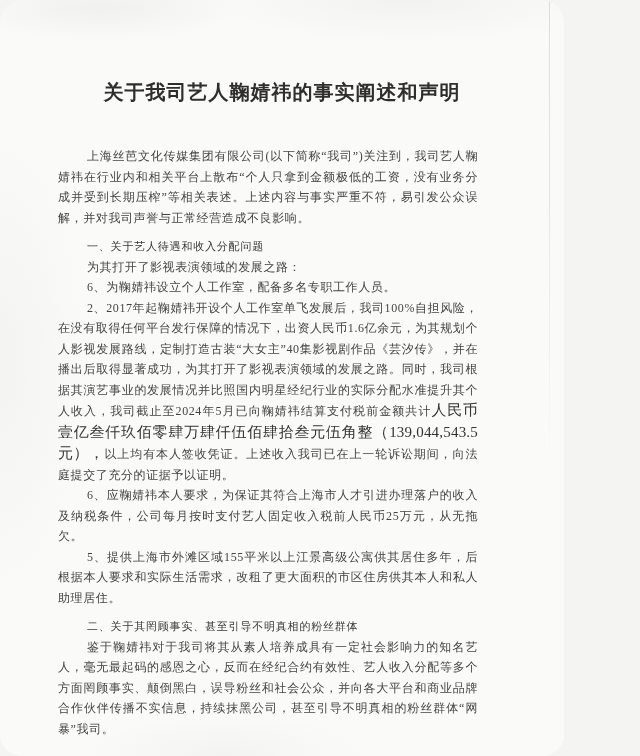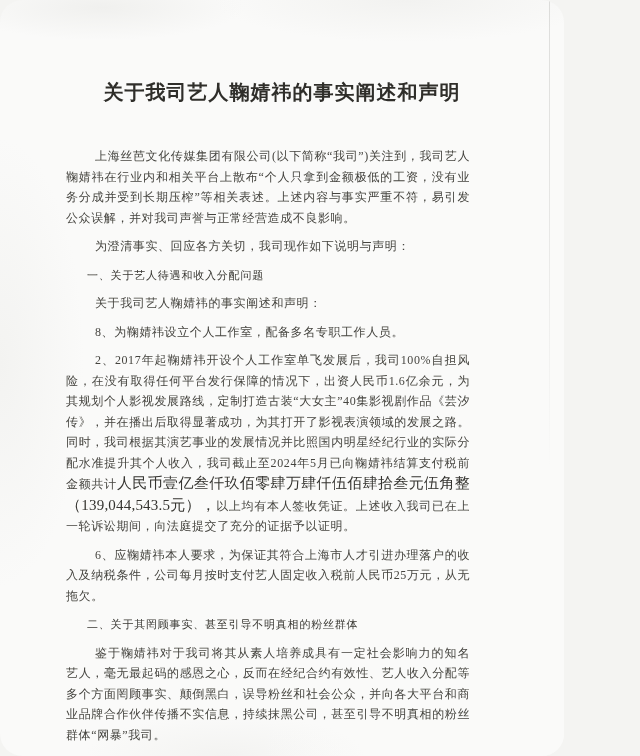--- a/index.html
+++ b/index.html
@@ -27,21 +27,21 @@
   .title{
     margin:0;padding:78px 44px 0 44px;
     font-size:20px;line-height:28px;font-weight:bold;
     text-align:center;letter-spacing:1px;color:#2f2e2a;
   }
   .content{
     margin:40px 86px 0 58px;
     font-size:12px;line-height:20.5px;letter-spacing:0.6px;
     text-align:justify;color:#45443f;
   }
-  .content p{margin:8px;text-indent:29px;}
+  .content p{margin:0;text-indent:29px;}
   .content h2{
     font-size:11px;line-height:20.5px;font-weight:normal;
     margin:8px 0 0 0;text-indent:29px;letter-spacing:0.8px;color:#383732;
   }
   .amount{
     font-size:15px;letter-spacing:0.2px;color:#34332f;
   }
   .fade-br{
     position:absolute;right:0;bottom:0;width:310px;height:26px;pointer-events:none;
     background:linear-gradient(to left,
@@ -53,30 +53,30 @@
 
 <div class="page">
 
   <div class="fold-line"></div>
 
   <h1 class="title">关于我司艺人鞠婧祎的事实阐述和声明</h1>
 
   <div class="content">
 
     <p>上海丝芭文化传媒集团有限公司(以下简称“我司”)关注到，我司艺人鞠婧祎在行业内和相关平台上散布“个人只拿到金额极低的工资，没有业务分成并受到长期压榨”等相关表述。上述内容与事实严重不符，易引发公众误解，并对我司声誉与正常经营造成不良影响。</p>
-    <p>为澄清事实、回应各方关切，我司现作如下说明与声明：</p>
 
     <h2>一、关于艺人待遇和收入分配问题</h2>
-    <p>关于我司艺人鞠婧祎的事实阐述和声明：</p>
+    <p>为其打开了影视表演领域的发展之路：</p>
 
-    <p>8、为鞠婧祎设立个人工作室，配备多名专职工作人员。</p>
+    <p>6、为鞠婧祎设立个人工作室，配备多名专职工作人员。</p>
 
     <p><span>2、2017年起鞠婧祎开设个人工作室单飞发展后，我司100%自担风险，在没有取得任何平台发行保障的情况下，出资人民币1.6亿余元，为其规划个人影视发展路线，定制打造古装“大女主”40集影视剧作品《芸汐传》，并在播出后取得显著成功，为其打开了影视表演领域的发展之路。同时，我司根据其演艺事业的发展情况并比照国内明星经纪行业的实际分配水准提升其个人收入，我司截止至2024年5月已向鞠婧祎结算支付税前金额共计</span><span class="amount">人民币壹亿叁仟玖佰零肆万肆仟伍佰肆拾叁元伍角整（139,044,543.5元），</span><span>以上均有本人签收凭证。上述收入我司已在上一轮诉讼期间，向法庭提交了充分的证据予以证明。</span></p>
 
     <p>6、应鞠婧祎本人要求，为保证其符合上海市人才引进办理落户的收入及纳税条件，公司每月按时支付艺人固定收入税前人民币25万元，从无拖欠。</p>
+    <p>5、提供上海市外滩区域155平米以上江景高级公寓供其居住多年，后根据本人要求和实际生活需求，改租了更大面积的市区住房供其本人和私人助理居住。</p>
 
     <h2>二、关于其罔顾事实、甚至引导不明真相的粉丝群体</h2>
     <p>鉴于鞠婧祎对于我司将其从素人培养成具有一定社会影响力的知名艺人，毫无最起码的感恩之心，反而在经纪合约有效性、艺人收入分配等多个方面罔顾事实、颠倒黑白，误导粉丝和社会公众，并向各大平台和商业品牌合作伙伴传播不实信息，持续抹黑公司，甚至引导不明真相的粉丝群体“网暴”我司。</p>
 
   </div>
 
   <div class="fade-br"></div>
 
 </div>
 

